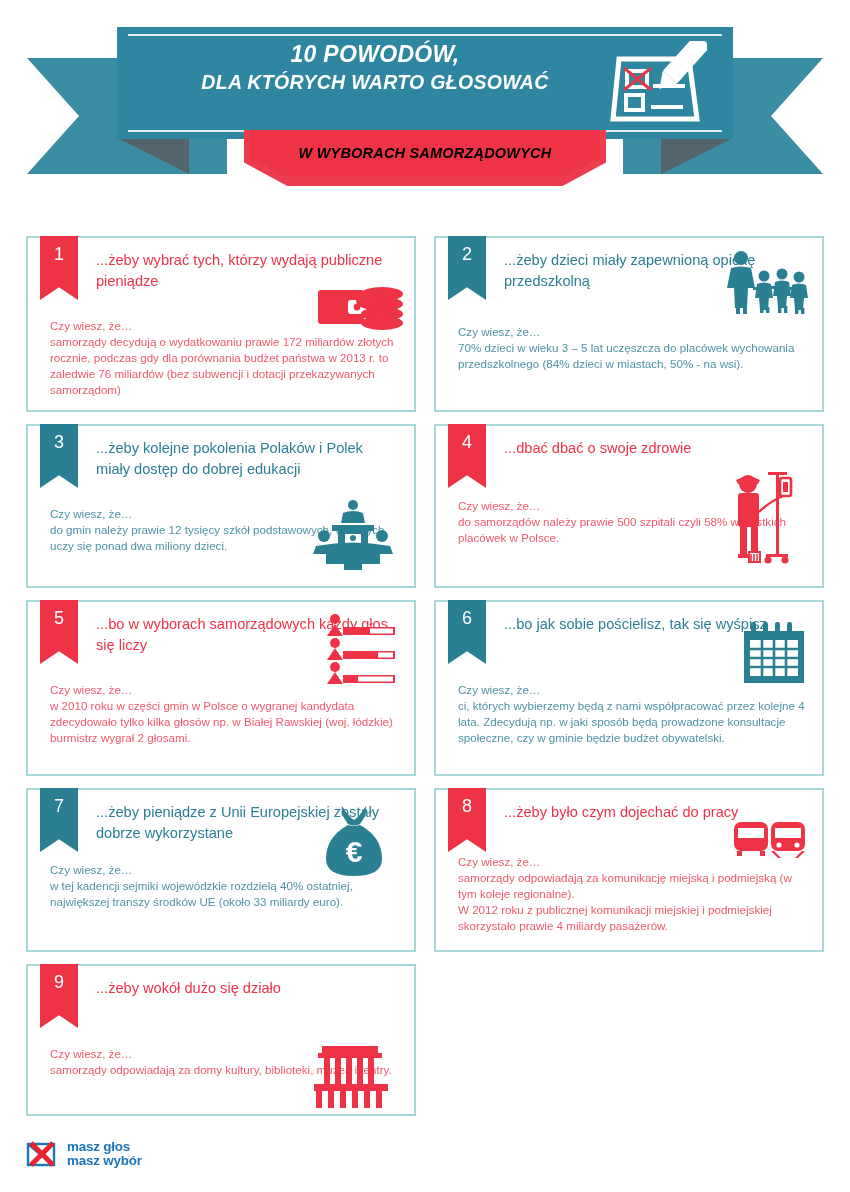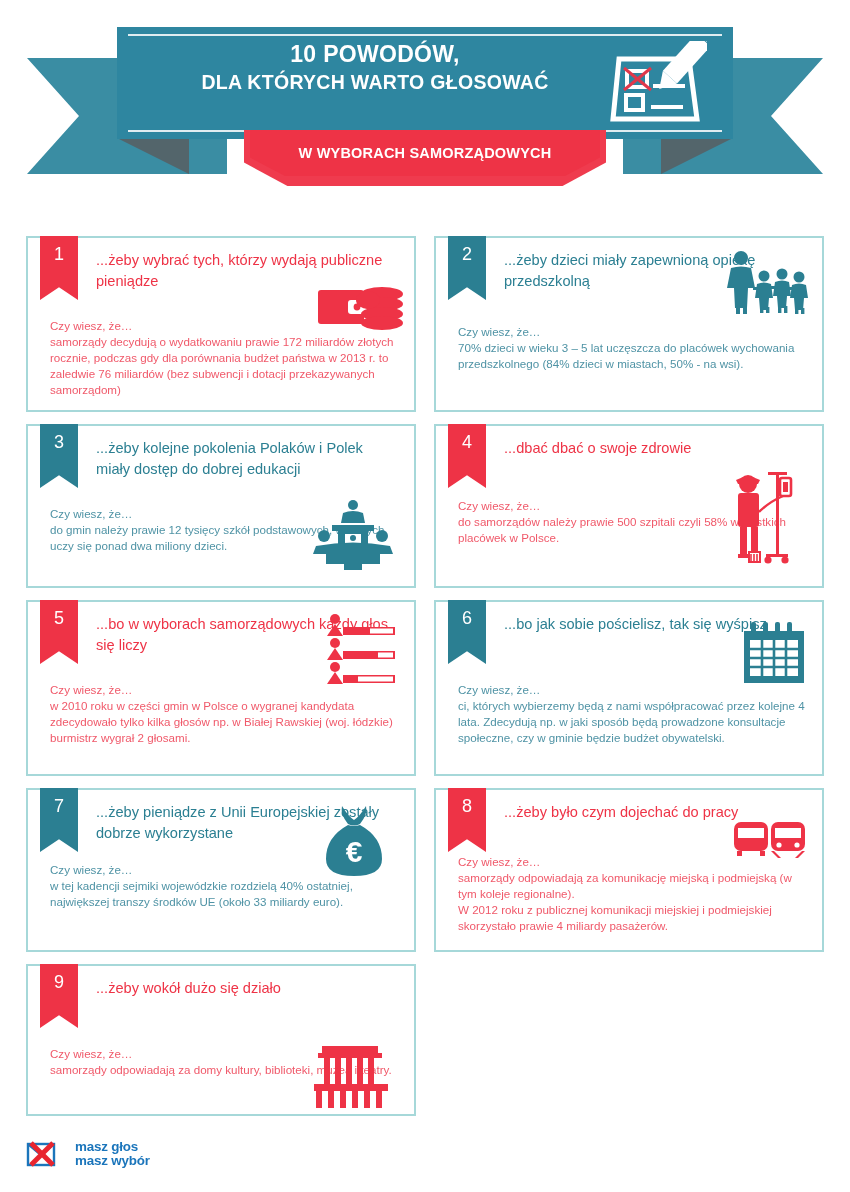--- a/index.html
+++ b/index.html
@@ -7,21 +7,21 @@
     width: 850px;
     height: 1192px;
     background: #ffffff;
     font-family: "Liberation Sans", "DejaVu Sans", sans-serif;
     overflow: hidden;
   }
 
   .page { position: relative; width: 850px; height: 1192px; background:#fff; }
 
   
-  .header { position: relative; width: 850px; height: 196px; }
+  .header { position: relative; width: 850px; height: 196px; font-style: italic; }
 
   .ribbon-left, .ribbon-right {
     position: absolute;
     top: 58px;
     width: 200px;
     height: 116px;
     background: #3a8da3;
   }
   .ribbon-left  { left: 27px;  clip-path: polygon(0 0, 100% 0, 100% 100%, 0 100%, 52px 50%); }
   .ribbon-right { right: 27px; clip-path: polygon(0 0, 100% 0, calc(100% - 52px) 50%, 100% 100%, 0 100%); }
@@ -82,21 +82,21 @@
   }
   .subribbon-inner {
     position: absolute;
     left: 6px; top: 0;
     width: 350px; height: 46px;
     background: #ee3346;
     clip-path: polygon(0 0, 100% 0, 100% 60%, 90% 100%, 10% 100%, 0 60%);
     display: flex; align-items: center; justify-content: center;
   }
   .subribbon-inner span {
-    color: #ffffff; font-size: 14.5px; font-weight: bold; letter-spacing: 0.2px;
+    color: #000000; font-size: 14.5px; font-weight: bold; letter-spacing: 0.2px;
   }
 
   
   .grid {
     position: absolute;
     left: 26px;
     top: 236px;
     width: 798px;
     display: flex;
     flex-wrap: wrap;
@@ -154,21 +154,21 @@
 
   
   .b-72  { top: 72px; }
   .b-80  { top: 80px; }
   .b-86  { top: 86px; }
   .b-64  { top: 64px; }
 
   .card-icon { position: absolute; z-index: 1; }
 
   
-  .footer { position: absolute; left: 26px; top: 1140px; display: flex; gap: 15px; }
+  .footer { position: absolute; left: 26px; top: 1140px; display: flex; gap: 7px; }
   .logo-mark { width: 34px; height: 28px; }
   .logo-text { line-height: 14px; }
   .logo-text div { font-size: 13.4px; font-weight: bold; color: #1b75bb; letter-spacing: -0.2px; }
 </style>
 </head>
 <body>
 
 <div class="page">
 
   <div class="header">

